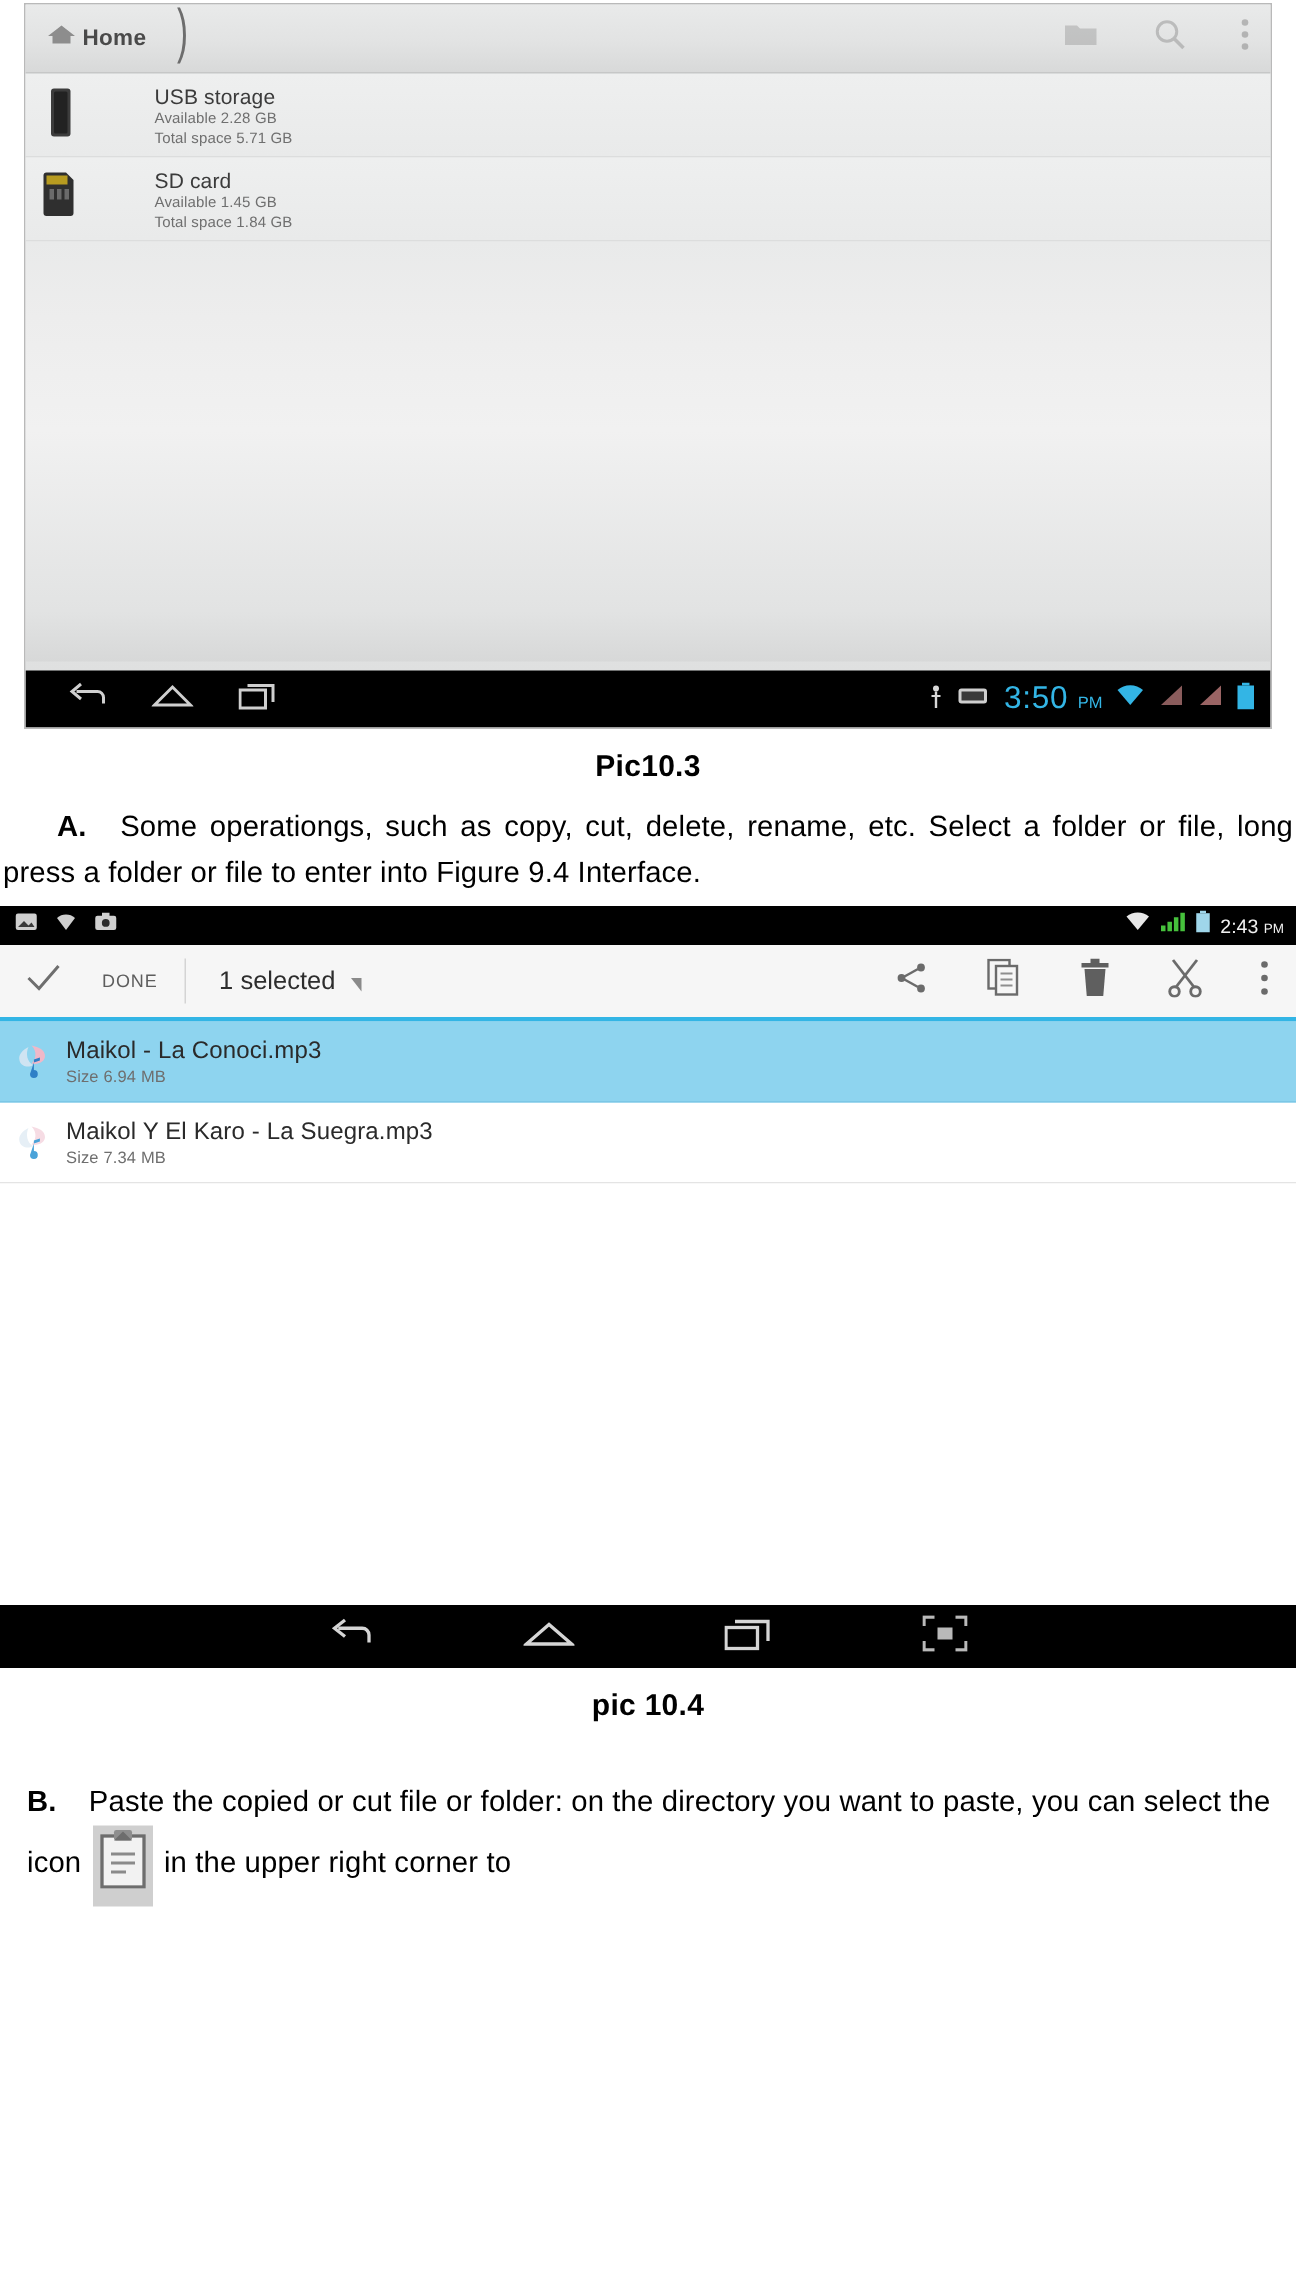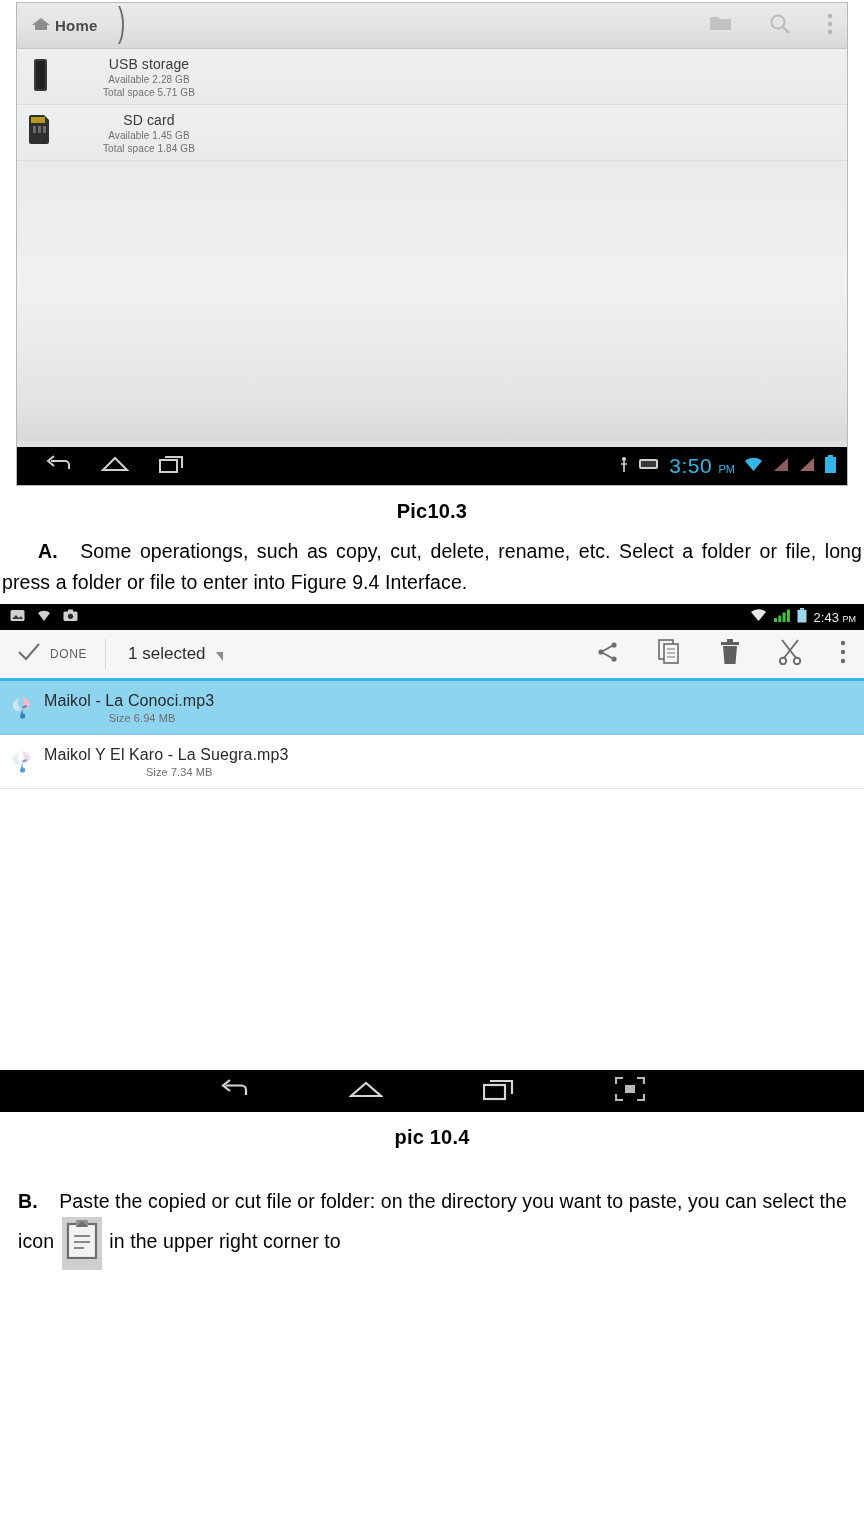--- a/index.html
+++ b/index.html
@@ -14,21 +14,20 @@
     font-family: "Liberation Sans", sans-serif;
     color: #000;
     overflow: hidden;
   }
 
   
   .shot {
     position: absolute;
     background: #fff;
     overflow: hidden;
-    text-align: center;
   }
 
   
   #shot1 {
     left: 16px;
     top: 2px;
     width: 832px;
     height: 484px;
     border: 1px solid #b9b9b9;
     box-sizing: border-box;
@@ -174,21 +173,21 @@
 
   #shot2 .sel-actionbar {
     height: 48px;
     background: #f6f6f6;
     border-bottom: 3px solid #33b5e5;
     display: flex;
     align-items: center;
     position: relative;
   }
   .done-group {
-    display: flex; align-items: center; gap: 10px;
+    display: flex; align-items: center; gap: 28px;
     margin-left: 18px; padding-right: 18px;
     border-right: 1px solid #d4d4d4;
     height: 30px;
   }
   .done-label {
     font-size: 12px; color: #5d5d5d; letter-spacing: .6px;
   }
   .sel-count {
     margin-left: 22px;
     font-size: 17px;
@@ -207,21 +206,21 @@
   }
 
   .file-row {
     display: flex; align-items: flex-start;
     padding: 9px 0 8px 0;
     border-bottom: 1px solid #e4e4e4;
   }
   .file-row.selected { background: #8ed4ef; border-bottom-color: #7cc7e6; }
   .file-icon { width: 44px; display: flex; justify-content: center; padding-top: 4px; }
   .f-title { font-size: 16px; color: #2a2a2a; line-height: 21px; letter-spacing: .1px; }
-  .f-sub { font-size: 11px; color: #6e6e6e; line-height: 15px; letter-spacing: .1px; margin-left: 26px; }
+  .f-sub { font-size: 11px; color: #6e6e6e; line-height: 15px; letter-spacing: .1px; }
   .file-blank { height: 248px; background: #fff; }
   #shot2 .navbar2 {
     position: absolute; left: 0; right: 0; bottom: 0;
     height: 42px; background: #000;
     display: flex; align-items: center; justify-content: center;
     gap: 100px;
   }
 
   .inline-icon {
     display: inline-block;

